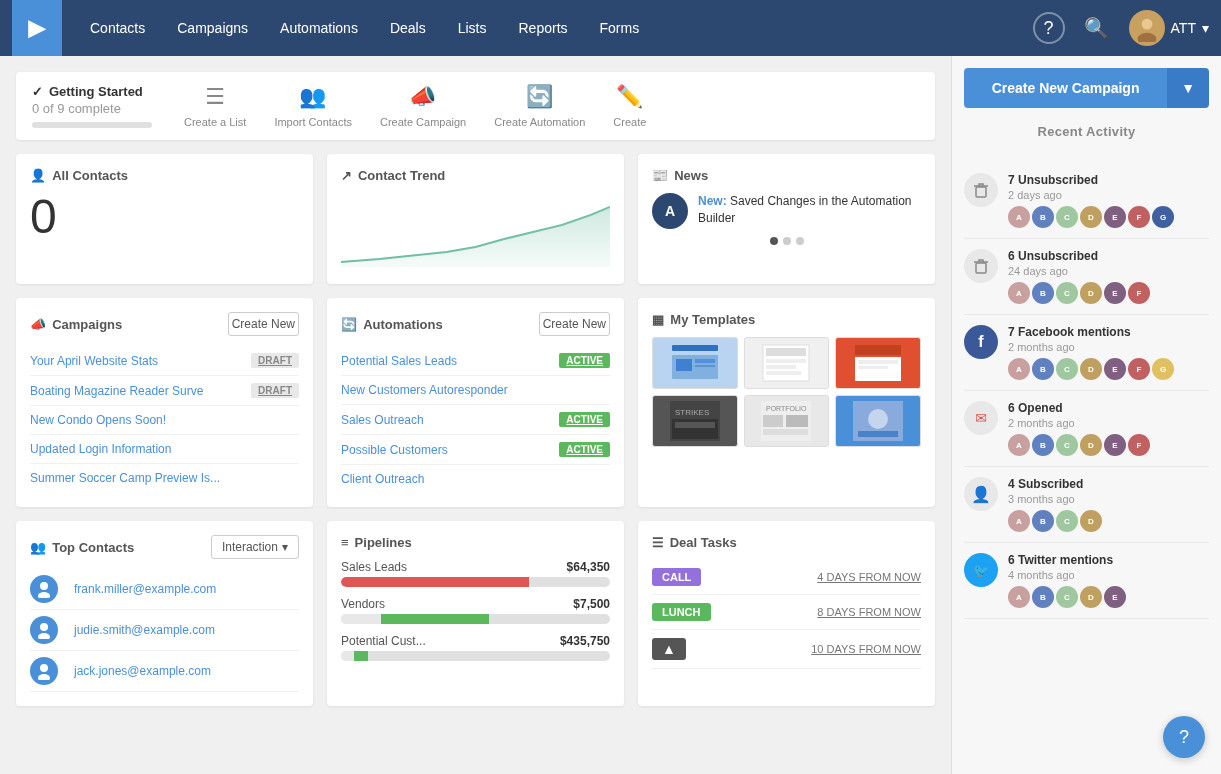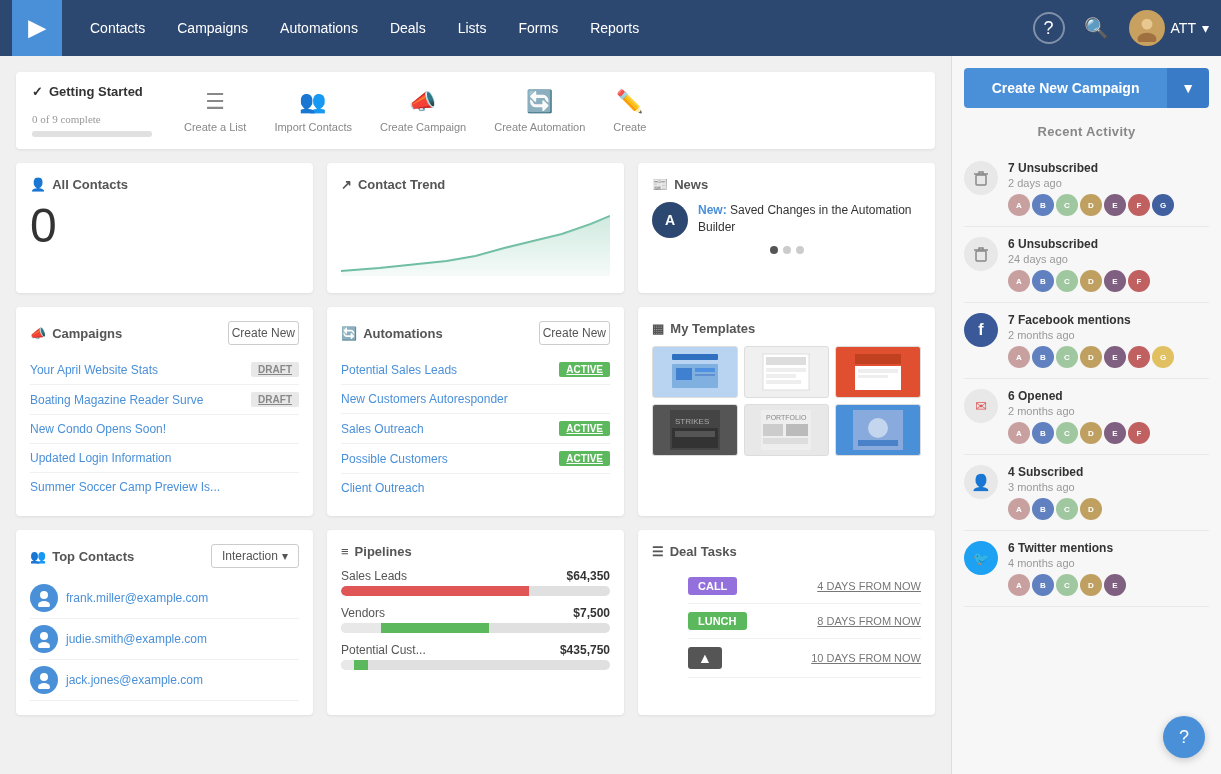--- a/index.html
+++ b/index.html
@@ -117,24 +117,23 @@
     }
     .gs-title {
       font-weight: 600;
       font-size: 13px;
       color: #333;
       display: flex;
       align-items: center;
       gap: 6px;
     }
     .gs-subtitle {
-      font-size: 11px;
+      font-size: 13px;
       color: #999;
-      margin-top: 14px;
-      font-family: Liberation Serif, serif;
+      margin-top: 2px;
     }
     .gs-progress {
       width: 120px;
       height: 6px;
       background: #e0e0e0;
       border-radius: 3px;
       margin-top: 6px;
       overflow: hidden;
     }
     .gs-progress-bar {
@@ -312,21 +311,21 @@
       font-size: 12px;
       color: #555;
       cursor: pointer;
       display: flex;
       align-items: center;
       gap: 4px;
     }
     .contact-item {
       display: flex;
       align-items: center;
-      gap: 8px;
+      gap: 16px;
       padding: 6px 0;
       border-bottom: 1px solid #f0f0f0;
       font-size: 12px;
       color: #4a90d9;
       cursor: pointer;
     }
     .contact-avatar {
       width: 28px;
       height: 28px;
       border-radius: 50%;
@@ -368,40 +367,39 @@
     }
 
     
     .deal-task-item {
       display: flex;
       align-items: center;
       justify-content: space-between;
       padding: 8px 0;
       border-bottom: 1px solid #f0f0f0;
       font-size: 12px;
-      margin-left: 36px;
     }
     .deal-badge {
       padding: 3px 10px;
       border-radius: 3px;
       font-size: 11px;
       font-weight: bold;
       color: #fff;
     }
     .deal-badge-call { background: #9370db; }
     .deal-badge-lunch { background: #5cb85c; }
     .deal-badge-dark { background: #555; }
     .deal-time { color: #777; font-size: 11px; text-decoration: underline; }
 
     
     .sidebar-title {
       font-size: 13px;
       color: #888;
       text-align: center;
-      margin-bottom: 12px;
+      margin-bottom: 24px;
       font-weight: 600;
       letter-spacing: 0.3px;
     }
     .create-campaign-btn {
       background: #4a90d9;
       color: #fff;
       border: none;
       border-radius: 4px 0 0 4px;
       padding: 12px 18px;
       font-size: 14px;
@@ -498,22 +496,22 @@
 <nav class="navbar">
   <div class="nav-logo">
     <span class="nav-logo-arrow">▶</span>
   </div>
   <div class="nav-links">
     <div class="nav-link">Contacts</div>
     <div class="nav-link">Campaigns</div>
     <div class="nav-link">Automations</div>
     <div class="nav-link">Deals</div>
     <div class="nav-link">Lists</div>
+    <div class="nav-link">Reports</div>
     <div class="nav-link">Forms</div>
-    <div class="nav-link">Reports</div>
   </div>
   <div class="nav-actions">
     <div class="nav-icon-btn">?</div>
     <div class="nav-icon-btn" style="border:none;font-size:20px;">🔍</div>
     <div class="nav-user">
       <div class="nav-avatar">
         <svg width="28" height="28" viewBox="0 0 36 36">
             <circle cx="18" cy="18" r="18" fill="#c8a060"></circle>
             <circle cx="18" cy="13" r="7" fill="#e8c890"></circle>
             <ellipse cx="18" cy="32" rx="12" ry="8" fill="#a07040"></ellipse>

